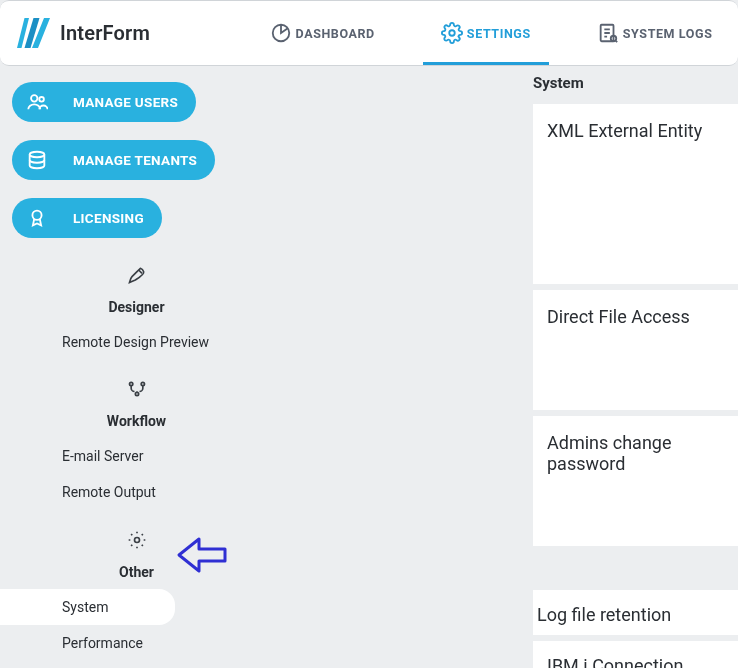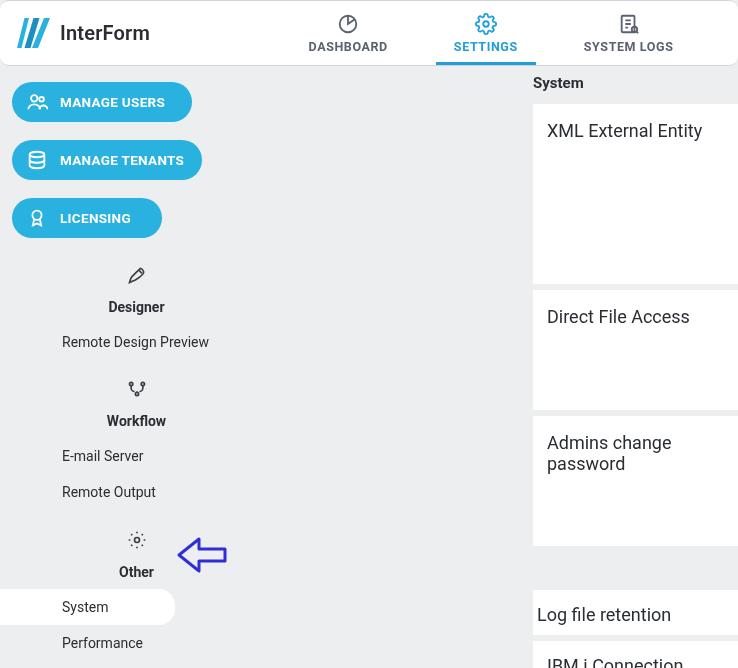--- a/index.html
+++ b/index.html
@@ -33,21 +33,21 @@
     .tabs {
       display: flex;
       flex: 1;
       height: 100%;
       align-items: stretch;
       justify-content: center;
       gap: 30px;
     }
     .tab {
       display: flex;
-      flex-direction: column;
+      flex-direction: row;
       align-items: center;
       justify-content: center;
       gap: 4px;
       padding: 8px 18px;
       cursor: pointer;
       color: #5a6270;
       position: relative;
     }
     .tab.active { color: #229ed9; }
     .tab.active::after {
@@ -64,21 +64,21 @@
       display: flex;
       height: calc(100% - 70px);
     }
     .sidebar {
       width: 245px;
       padding: 16px 0 0 12px;
     }
     .pill-btn {
       display: flex;
       align-items: center;
-      gap: 12px;
+      gap: 25px;
       background: #29b1df;
       color: #fff;
       border-radius: 24px;
       height: 40px;
       padding: 0 18px 0 14px;
       margin-bottom: 18px;
       cursor: pointer;
       font-size: 13.5px;
       font-weight: 700;
       letter-spacing: 0.3px;

